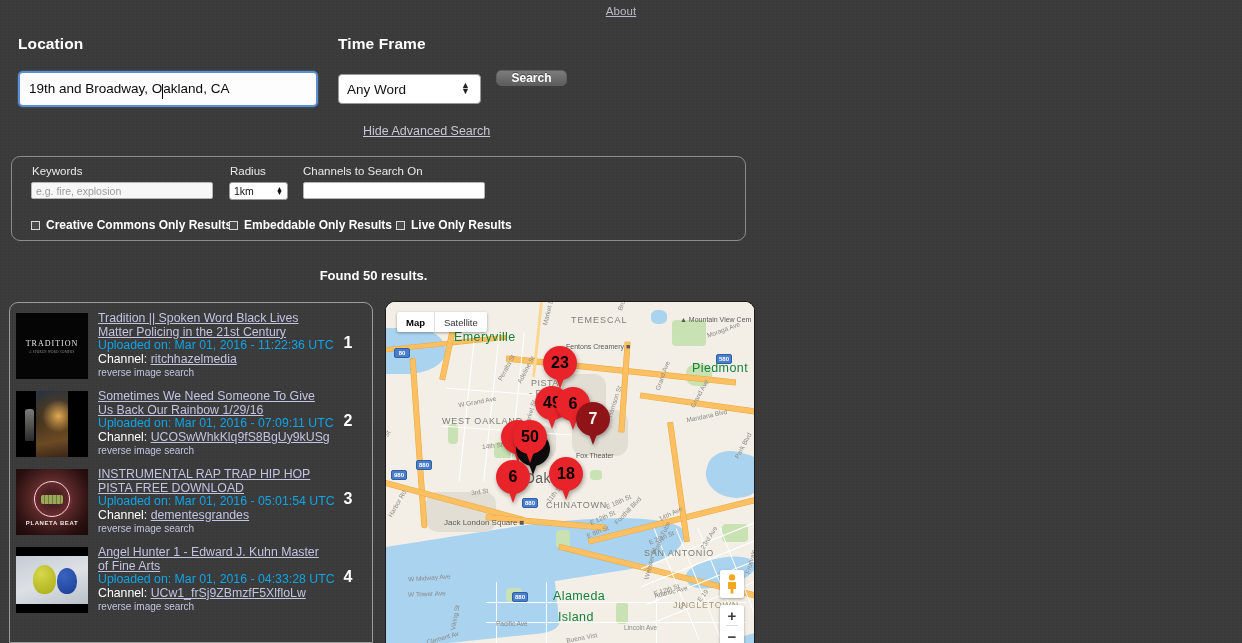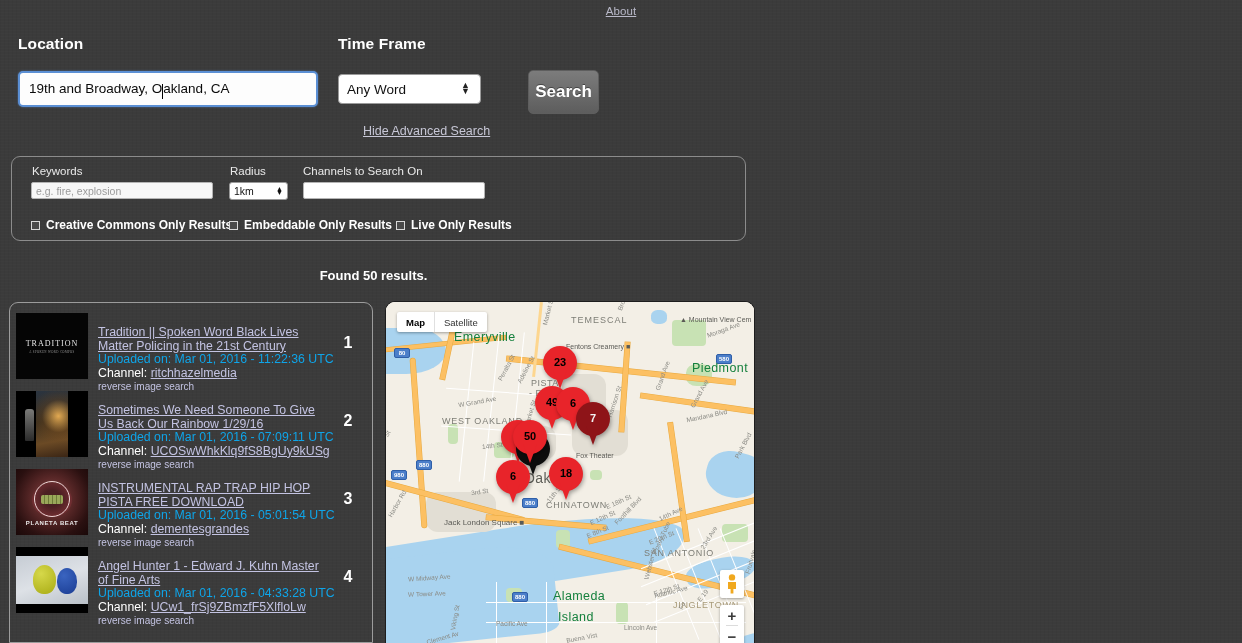--- a/index.html
+++ b/index.html
@@ -72,26 +72,26 @@
   }
   .sel .sel-val { flex: 1; white-space: nowrap; }
   .sel .spin {
     display: flex; flex-direction: column; align-items: center;
     justify-content: center; line-height: .62; font-size: 9px;
     color: #222; margin-right: 2px;
   }
 
   
   .btn-search {
-    position: absolute; left: 528px; top: 70px;
-    width: 71px; height: 44px;
+    position: absolute; left: 496px; top: 70px;
+    width: 71px; height: 16px;
     border-radius: 5px;
     border: 1px solid #5e5e5e;
     background: linear-gradient(#7c7c7c, #5d5d5d);
-    color: #ffffff; font-size: 17px; font-weight: bold;
+    color: #ffffff; font-size: 12px; font-weight: bold;
     display: flex; align-items: center; justify-content: center;
     cursor: pointer;
     text-shadow: 0 -1px 0 rgba(0,0,0,.4);
   }
 
   
   .hideadv {
     position: absolute; left: 363px; top: 124px;
     font-size: 12.5px; color: #c7c7d6; text-decoration: underline;
     cursor: pointer;
@@ -231,21 +231,21 @@
     position:absolute; left:17px; top:18px; width:23px; height:29px;
     background: radial-gradient(circle at 35% 30%, #d6d84a, #a8ab14);
     border-radius:50% 50% 45% 45%;
   }
   .th-ball .b2 {
     position:absolute; left:41px; top:21px; width:20px; height:26px;
     background: radial-gradient(circle at 35% 30%, #3a64c0, #1a3c93);
     border-radius:50% 50% 45% 45%;
   }
 
-  .res-body { flex: 1; min-width: 0; padding-top: 2px; margin-top: 14px; }
+  .res-body { flex: 1; min-width: 0; padding-top: 2px; }
   .res-title {
     font-size: 12.3px; color: #c3c3e2; text-decoration: underline;
     line-height: 13.6px; cursor: pointer; display:block;
   }
   .res-meta {
     font-size: 12.3px; color: #0ea5e9; line-height: 13.6px; white-space: nowrap;
   }
   .res-chan { font-size: 12.3px; color:#ffffff; line-height: 13.6px; white-space: nowrap; }
   .res-chan a { color:#c3c3e2; text-decoration: underline; cursor:pointer; }
   .res-ris {
@@ -352,21 +352,21 @@
   }
   .mk .tip {
     position:absolute; left:9.5px; top:24px;
     width:0; height:0;
     border-left:7.5px solid transparent;
     border-right:7.5px solid transparent;
     border-top:19px solid #e8242a;
   }
   .mk .num {
     position:relative; z-index:3; color:#000;
-    font-size:11px; font-weight:bold; line-height:33px;
+    font-size:16px; font-weight:bold; line-height:33px;
     font-family:"Liberation Sans",sans-serif;
     text-align:right;
   }
   .mk.dark .pin, .mk.dark .tip { }
   .mk.dark .pin { background:#8e1418; }
   .mk.dark .tip { border-top-color:#8e1418; }
   .mk.dark .num { color:#f2f2f2; }
   .mk.black .pin { background:#0d0d0d; }
   .mk.black .tip { border-top-color:#0d0d0d; }
   .mk.black .num { color:#0d0d0d; }

